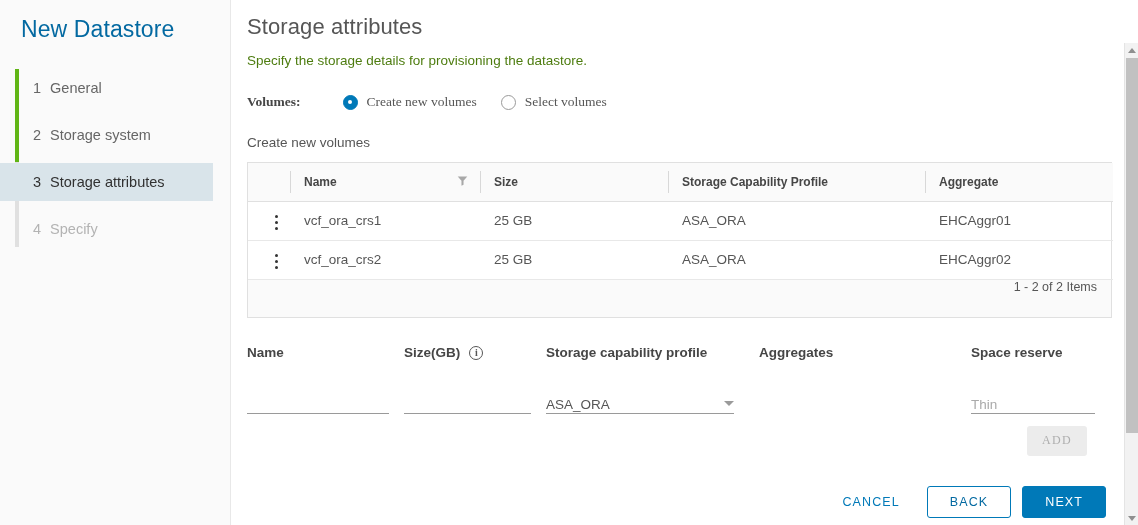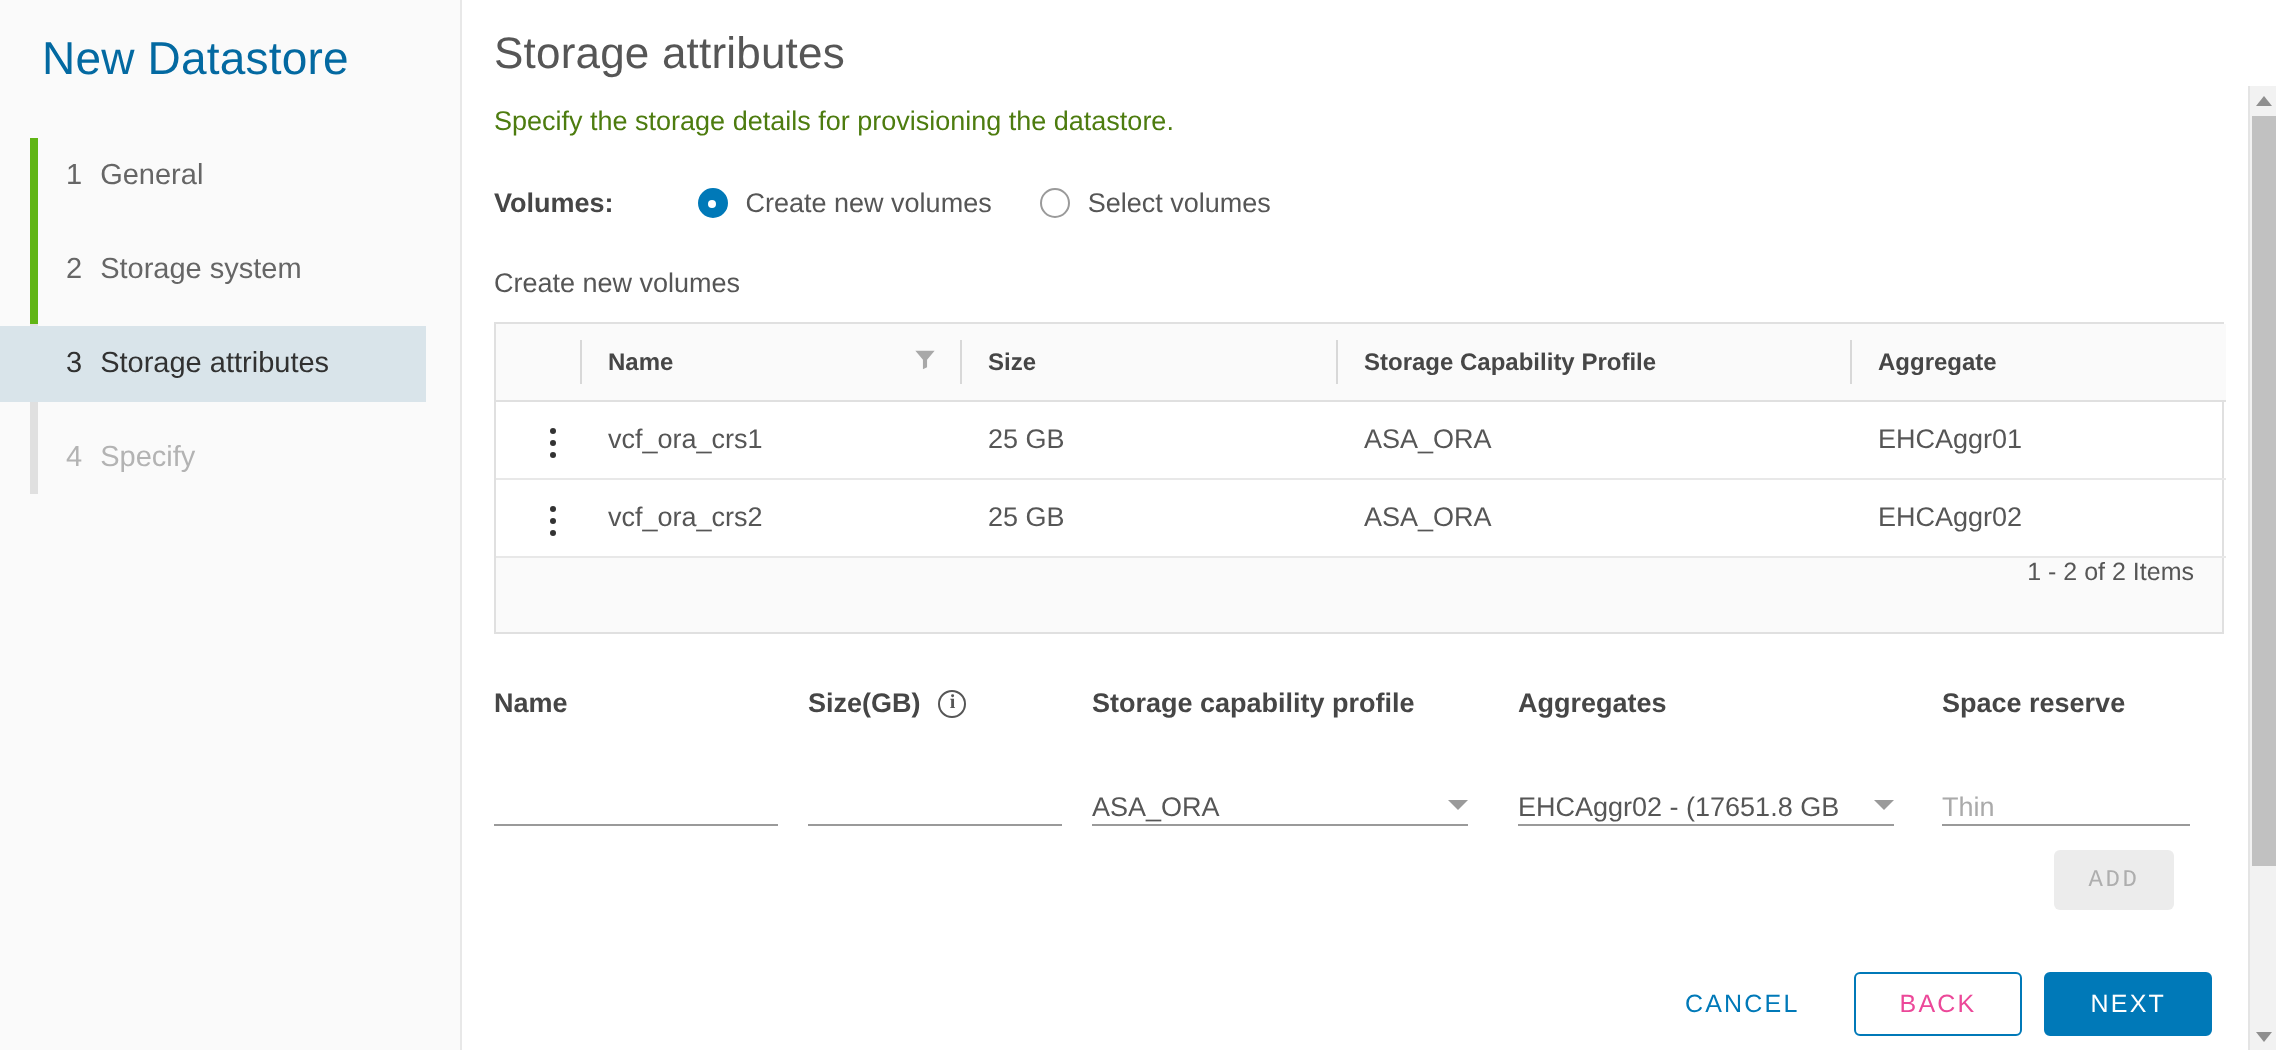--- a/index.html
+++ b/index.html
@@ -73,20 +73,21 @@
     margin-top: 13px;
     font-size: 13.5px;
     color: #4d7c0f;
   }
 
   
   .volumes-row {
     margin-top: 26px;
     display: flex; align-items: flex-end;
     font-size: 13.5px;
+    font-family: Liberation Serif, serif;
   }
   .volumes-label { font-weight: bold; color: #464646; margin-right: 42px; }
   .radio-item { display: flex; align-items: center; margin-right: 24px; cursor: pointer; }
   .radio {
     width: 15px; height: 15px; border-radius: 50%;
     border: 1px solid #9a9a9a; background: #fff;
     margin-right: 9px; position: relative; flex: 0 0 15px;
   }
   .radio.checked { background: #0079b8; border-color: #0079b8; }
   .radio.checked::after {
@@ -220,21 +221,21 @@
     position: absolute;
     right: 25px; top: 82px;
     width: 60px; height: 30px;
     background: #ececec;
     color: #aeaeae;
     border: none;
     font-size: 12px;
     letter-spacing: 1.3px;
     border-radius: 3px;
     cursor: default;
-    font-family: Liberation Mono, monospace;
+    font-family: Liberation Serif, serif;
   }
 
   
   .footer {
     position: absolute;
     right: 32px; bottom: 7px;
     display: flex; align-items: center;
   }
   .btn {
     font-size: 12.5px;
@@ -246,21 +247,21 @@
   }
   .btn-link {
     background: transparent; border: none;
     color: #0079b8;
     padding: 0 14px;
     margin-right: 13px;
   }
   .btn-outline {
     background: #fff;
     border: 1px solid #0079b8;
-    color: #ec4899;
+    color: #0369a1;
     padding: 0 22px;
     margin-right: 11px;
   }
   .btn-primary {
     background: #0079b8;
     border: 1px solid #0079b8;
     color: #fff;
     padding: 0 22px;
   }
 
@@ -432,24 +433,20 @@
         <div class="field f-scp">
           <div class="field-label">Storage capability profile</div>
           <div class="select-line">
             <span>ASA_ORA</span>
             <span class="caret"></span>
           </div>
         </div>
 
         <div class="field f-agg">
           <div class="field-label">Aggregates</div>
-          <div class="select-line">
-            <span>EHCAggr02 - (17651.8 GB</span>
-            <span class="caret"></span>
-          </div>
         </div>
 
         <div class="field f-space">
           <div class="field-label">Space reserve</div>
           <div class="input-line placeholder">Thin</div>
         </div>
 
       </div>
 
       <button class="add-btn">ADD</button>

